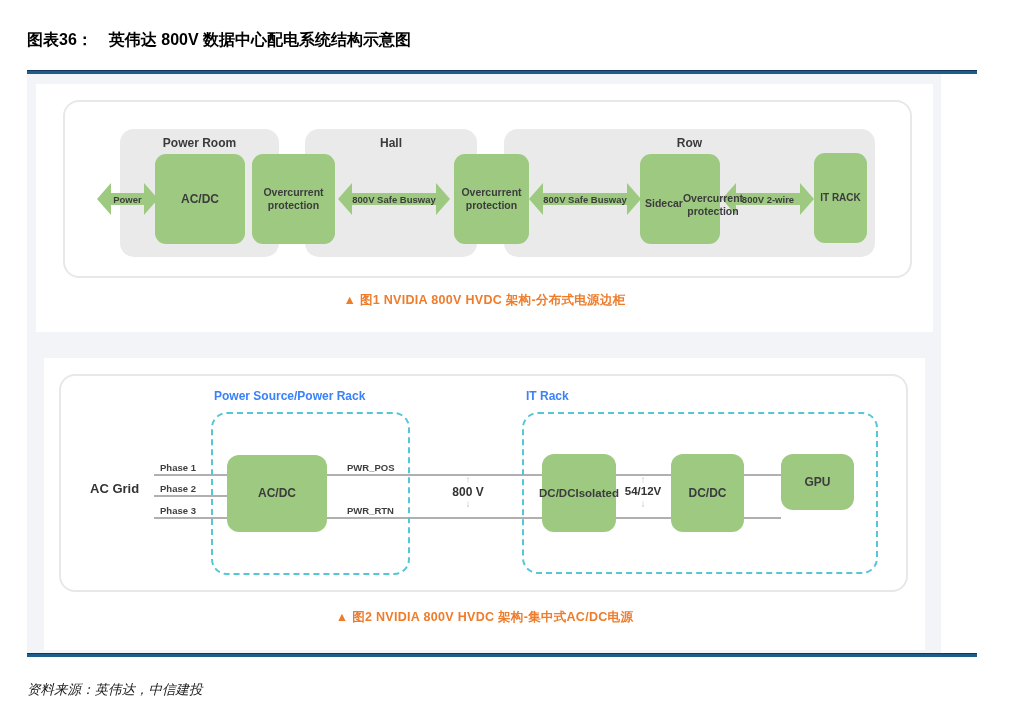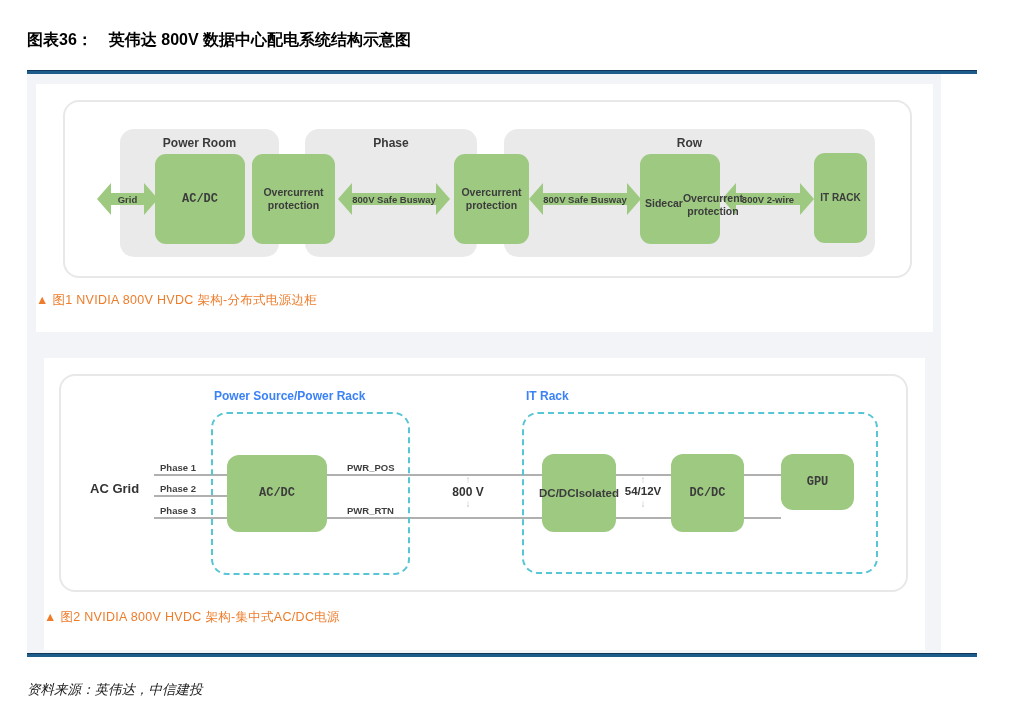--- a/index.html
+++ b/index.html
@@ -26,32 +26,32 @@
   .card{position:absolute;background:#fff;}
   .card1{left:9px;top:10px;width:897px;height:248px;}
   .card2{left:17px;top:284px;width:881px;height:292px;}
   .dbox{position:absolute;background:#fff;border:2px solid #E8E8E8;border-radius:16px;}
 
   .gzone{position:absolute;background:var(--zone-gray);border-radius:14px;}
   .zlbl{position:absolute;top:7px;left:0;right:0;text-align:center;font-weight:700;font-size:12px;color:#3A3A3A;}
 
   .gbox{position:absolute;background:var(--box-green);border-radius:11px;display:flex;flex-direction:row;
         align-items:center;justify-content:center;text-align:center;font-weight:700;color:#3C3C3C;line-height:1.25;}
-  .fs12{font-size:12px;font-family:Liberation Mono, monospace;}.fs11{font-size:10.5px;}.fs10{font-size:10px;}
+  .fs12{font-size:12px;}.fs11{font-size:10.5px;}.fs10{font-size:10px;}
 
   .darrow{position:absolute;height:32px;}
   .darrow .shaft{position:absolute;left:12px;right:12px;top:10px;bottom:10px;background:var(--box-green);}
   .darrow::before{content:"";position:absolute;left:0;top:0;width:0;height:0;
     border-top:16px solid transparent;border-bottom:16px solid transparent;border-right:14px solid var(--box-green);}
   .darrow::after{content:"";position:absolute;right:0;top:0;width:0;height:0;
     border-top:16px solid transparent;border-bottom:16px solid transparent;border-left:14px solid var(--box-green);}
   .albl{position:absolute;left:0;right:0;top:50%;transform:translateY(-50%);z-index:2;
         text-align:center;font-size:9.5px;font-weight:600;color:#3C3C3C;white-space:nowrap;}
 
-  .caption{position:absolute;left:0;right:0;text-align:left;font-size:12.5px;font-weight:400;
+  .caption{position:absolute;left:0;right:0;text-align:center;font-size:12.5px;font-weight:700;
            color:var(--caption-orange);letter-spacing:.3px;}
 
   .dashbox{position:absolute;border:2px dashed var(--dashed-teal);border-radius:16px;background:transparent;}
   .dlbl{position:absolute;font-size:12px;font-weight:700;color:#3b82f6;white-space:nowrap;}
   .hline{position:absolute;height:2px;background:var(--line-gray);}
   .slbl{position:absolute;font-size:9.5px;font-weight:600;color:#3E3E3E;white-space:nowrap;}
   .vcol{position:absolute;display:flex;flex-direction:column;align-items:center;line-height:1;}
   .vcol .arr{font-size:10px;color:#C2C2C2;line-height:1;}
   .vcol .vtxt{font-size:12px;font-weight:700;color:#333;white-space:nowrap;padding:1px 0;}
   .gbox2{border-radius:12px;z-index:2;}
@@ -73,29 +73,29 @@
 
   <div class="abs grayband">
 
     <div class="card card1">
       <div class="dbox" style="left:27px;top:16px;width:849px;height:178px;">
 
         <div class="gzone" style="left:55px;top:27px;width:159px;height:128px;">
           <div class="zlbl">Power Room</div>
         </div>
         <div class="gzone" style="left:240px;top:27px;width:172px;height:128px;">
-          <div class="zlbl">Phase</div>
+          <div class="zlbl">Hall</div>
         </div>
         <div class="gzone" style="left:439px;top:27px;width:371px;height:128px;">
           <div class="zlbl">Row</div>
         </div>
 
         <div class="darrow" style="left:32px;top:81px;width:61px;">
           <div class="shaft"></div>
-          <div class="albl">Grid</div>
+          <div class="albl">Power</div>
         </div>
         <div class="darrow" style="left:273px;top:81px;width:112px;">
           <div class="shaft"></div>
           <div class="albl">800V Safe Busway</div>
         </div>
         <div class="darrow" style="left:464px;top:81px;width:112px;">
           <div class="shaft"></div>
           <div class="albl">800V Safe Busway</div>
         </div>
         <div class="darrow" style="left:657px;top:81px;width:92px;">

